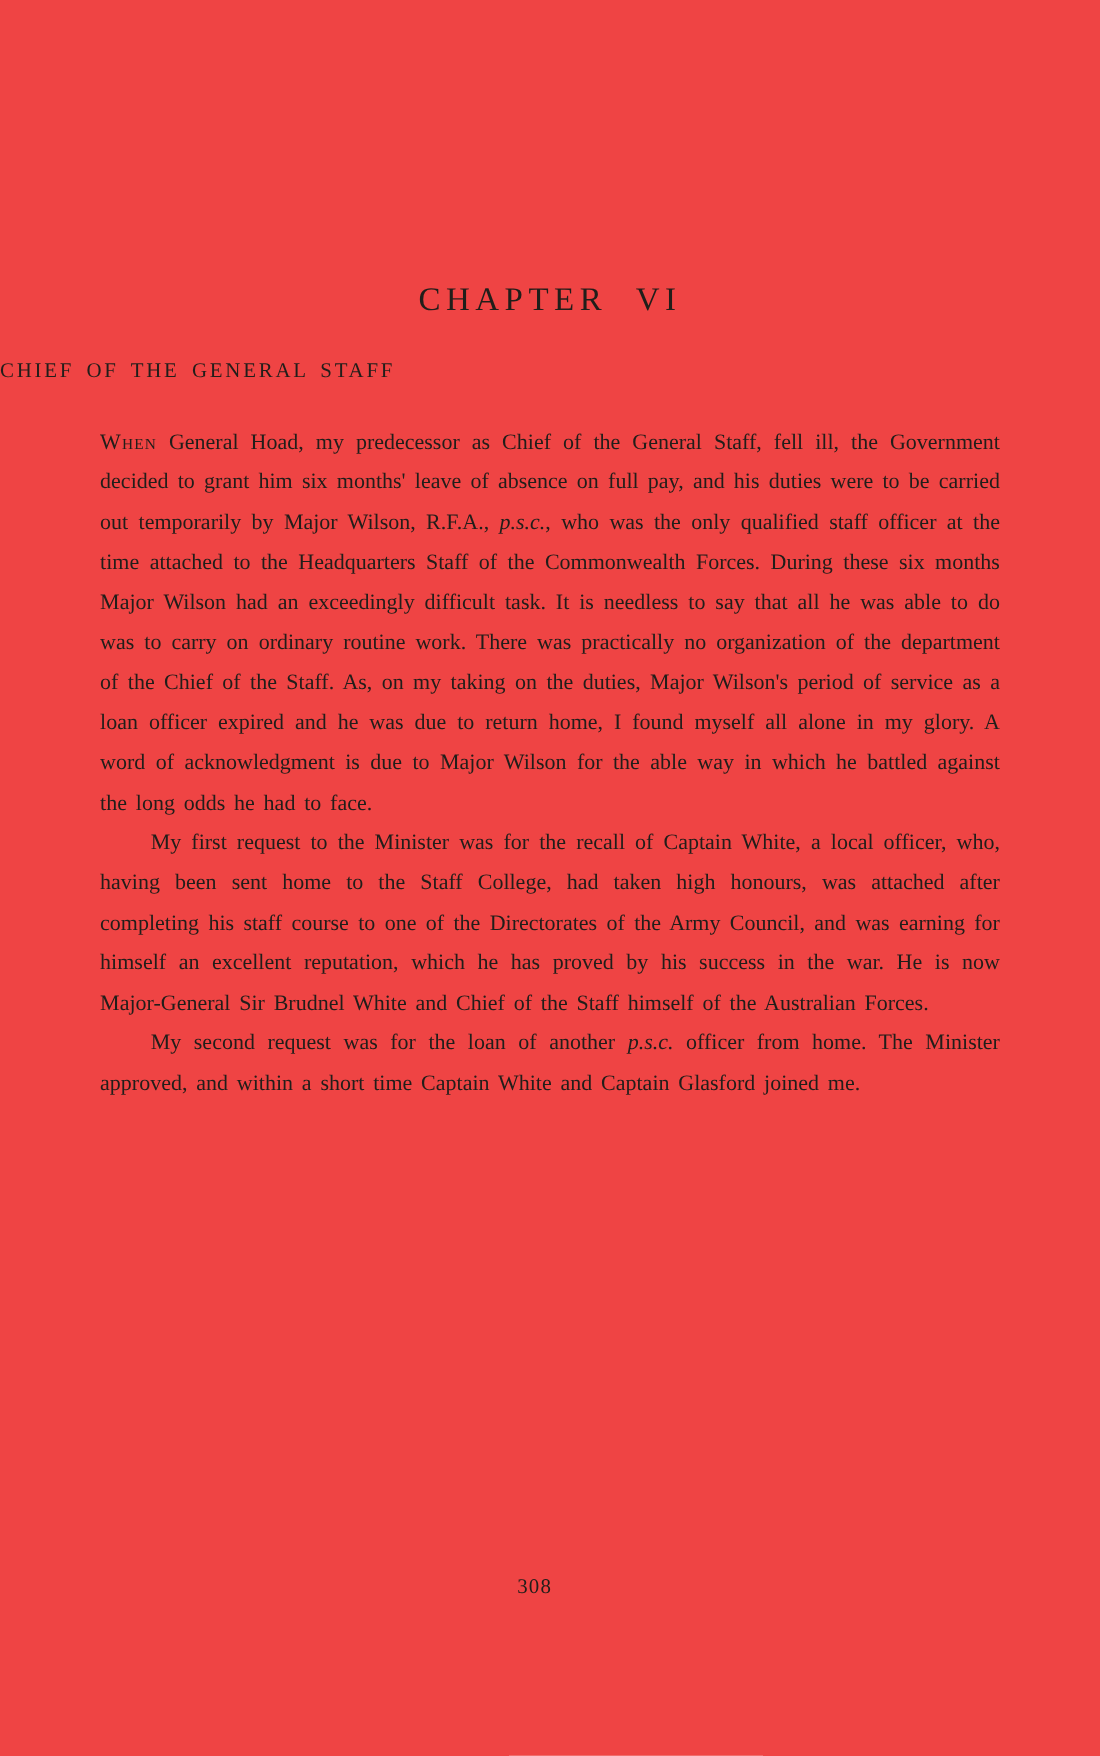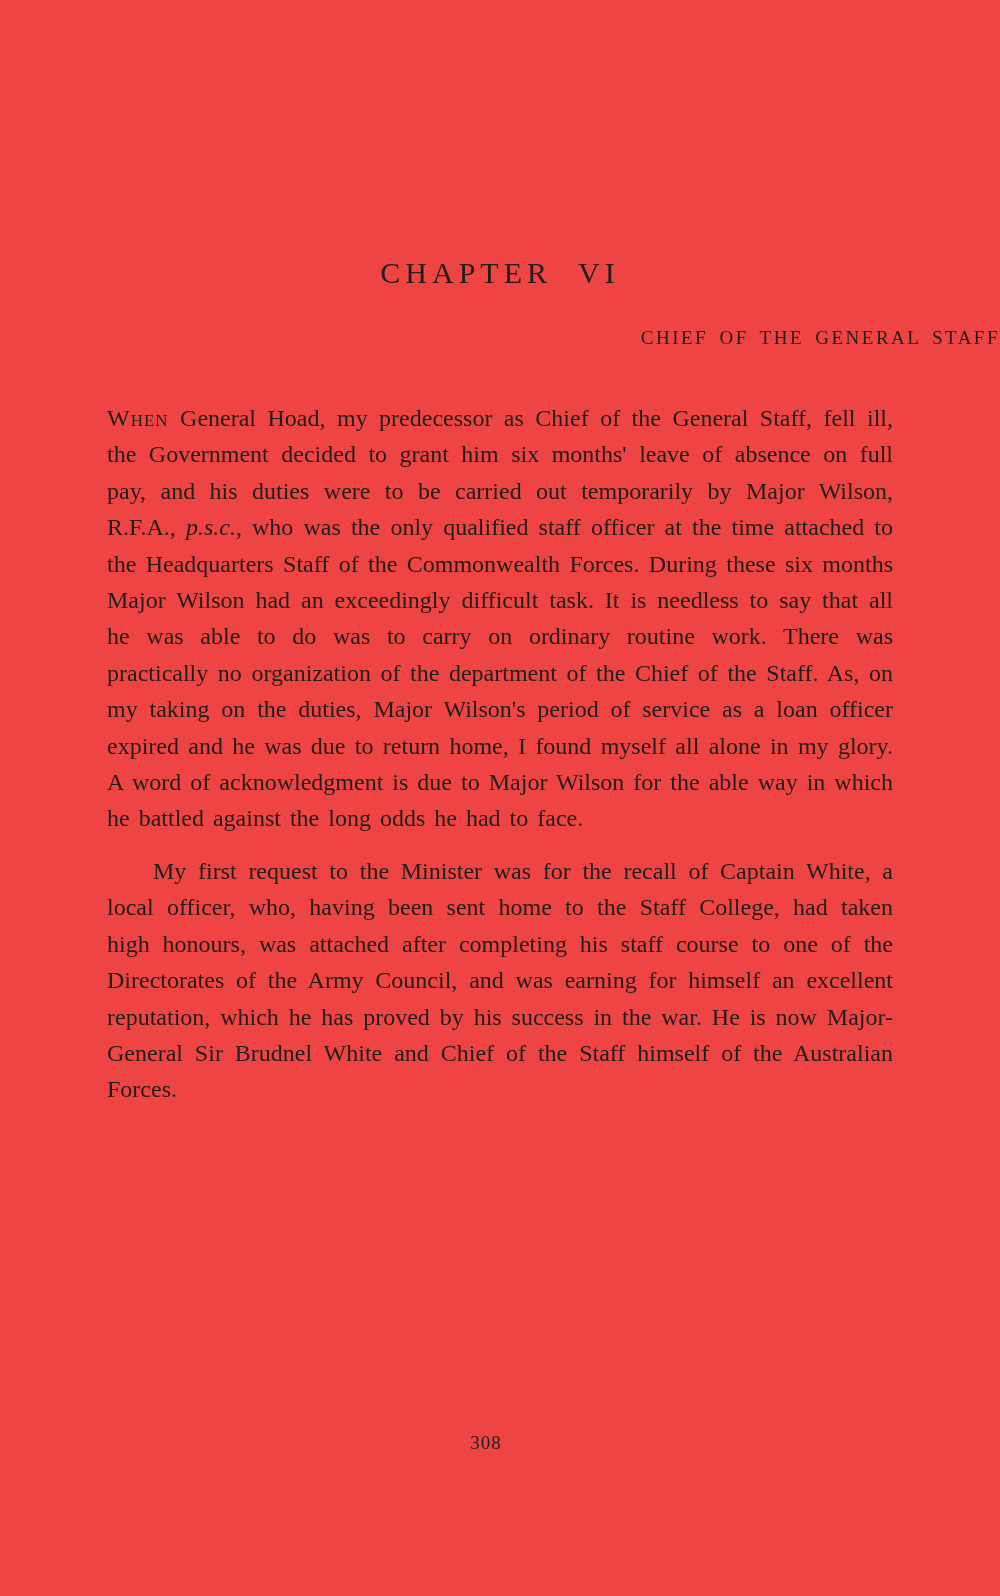--- a/index.html
+++ b/index.html
@@ -31,35 +31,35 @@
     font-weight: normal;
     letter-spacing: 5px;
     word-spacing: 14px;
   }
   .chapter-subtitle {
     position: absolute;
     top: 327px;
     left: 0;
     width: 1000px;
     margin: 0;
-    text-align: right;
+    text-align: left;
     font-size: 19px;
     font-weight: normal;
     letter-spacing: 2.5px;
     word-spacing: 4px;
   }
   .body-text {
     position: absolute;
     top: 384px;
     left: 91px;
     width: 818px;
   }
   .para {
-    margin: 16px;
-    font-size: 24px;
+    margin: 0;
+    font-size: 20px;
     line-height: 36.4px;
     text-align: justify;
     word-spacing: 3px;
   }
   .para.indent {
     text-indent: 46px;
   }
   .smallcaps {
     font-variant: small-caps;
     letter-spacing: 1px;
@@ -79,15 +79,16 @@
 </style>
 </head>
 <body>
 
 <div class="page">
   <h1 class="chapter-title">CHAPTER VI</h1>
   <h2 class="chapter-subtitle">CHIEF OF THE GENERAL STAFF</h2>
   <div class="body-text">
     <p class="para"><span class="smallcaps">When</span><span> General Hoad, my predecessor as Chief of the General Staff, fell ill, the Government decided to grant him six months' leave of absence on full pay, and his duties were to be carried out temporarily by Major Wilson, R.F.A., </span><span class="italic">p.s.c.</span><span>, who was the only qualified staff officer at the time attached to the Headquarters Staff of the Commonwealth Forces.  During these six months Major Wilson had an exceedingly difficult task.  It is needless to say that all he was able to do was to carry on ordinary routine work.  There was practically no organization of the department of the Chief of the Staff.  As, on my taking on the duties, Major Wilson's period of service as a loan officer expired and he was due to return home, I found myself all alone in my glory.  A word of acknowledgment is due to Major Wilson for the able way in which he battled against the long odds he had to face.</span></p>
     <p class="para indent"><span>My first request to the Minister was for the recall of Captain White, a local officer, who, having been sent home to the Staff College, had taken high honours, was attached after completing his staff course to one of the Directorates of the Army Council, and was earning for himself an excellent reputation, which he has proved by his success in the war.  He is now Major-General Sir Brudnel White and Chief of the Staff himself of the Australian Forces.</span></p>
+    <p class="para indent"><span>My second request was for the loan of another </span><span class="italic">p.s.c.</span><span> officer from home.  The Minister approved, and within a short time Captain White and Captain Glasford joined me.</span></p>
   </div>
   <div class="page-number">308</div>
 </div>
 
 </body></html>

